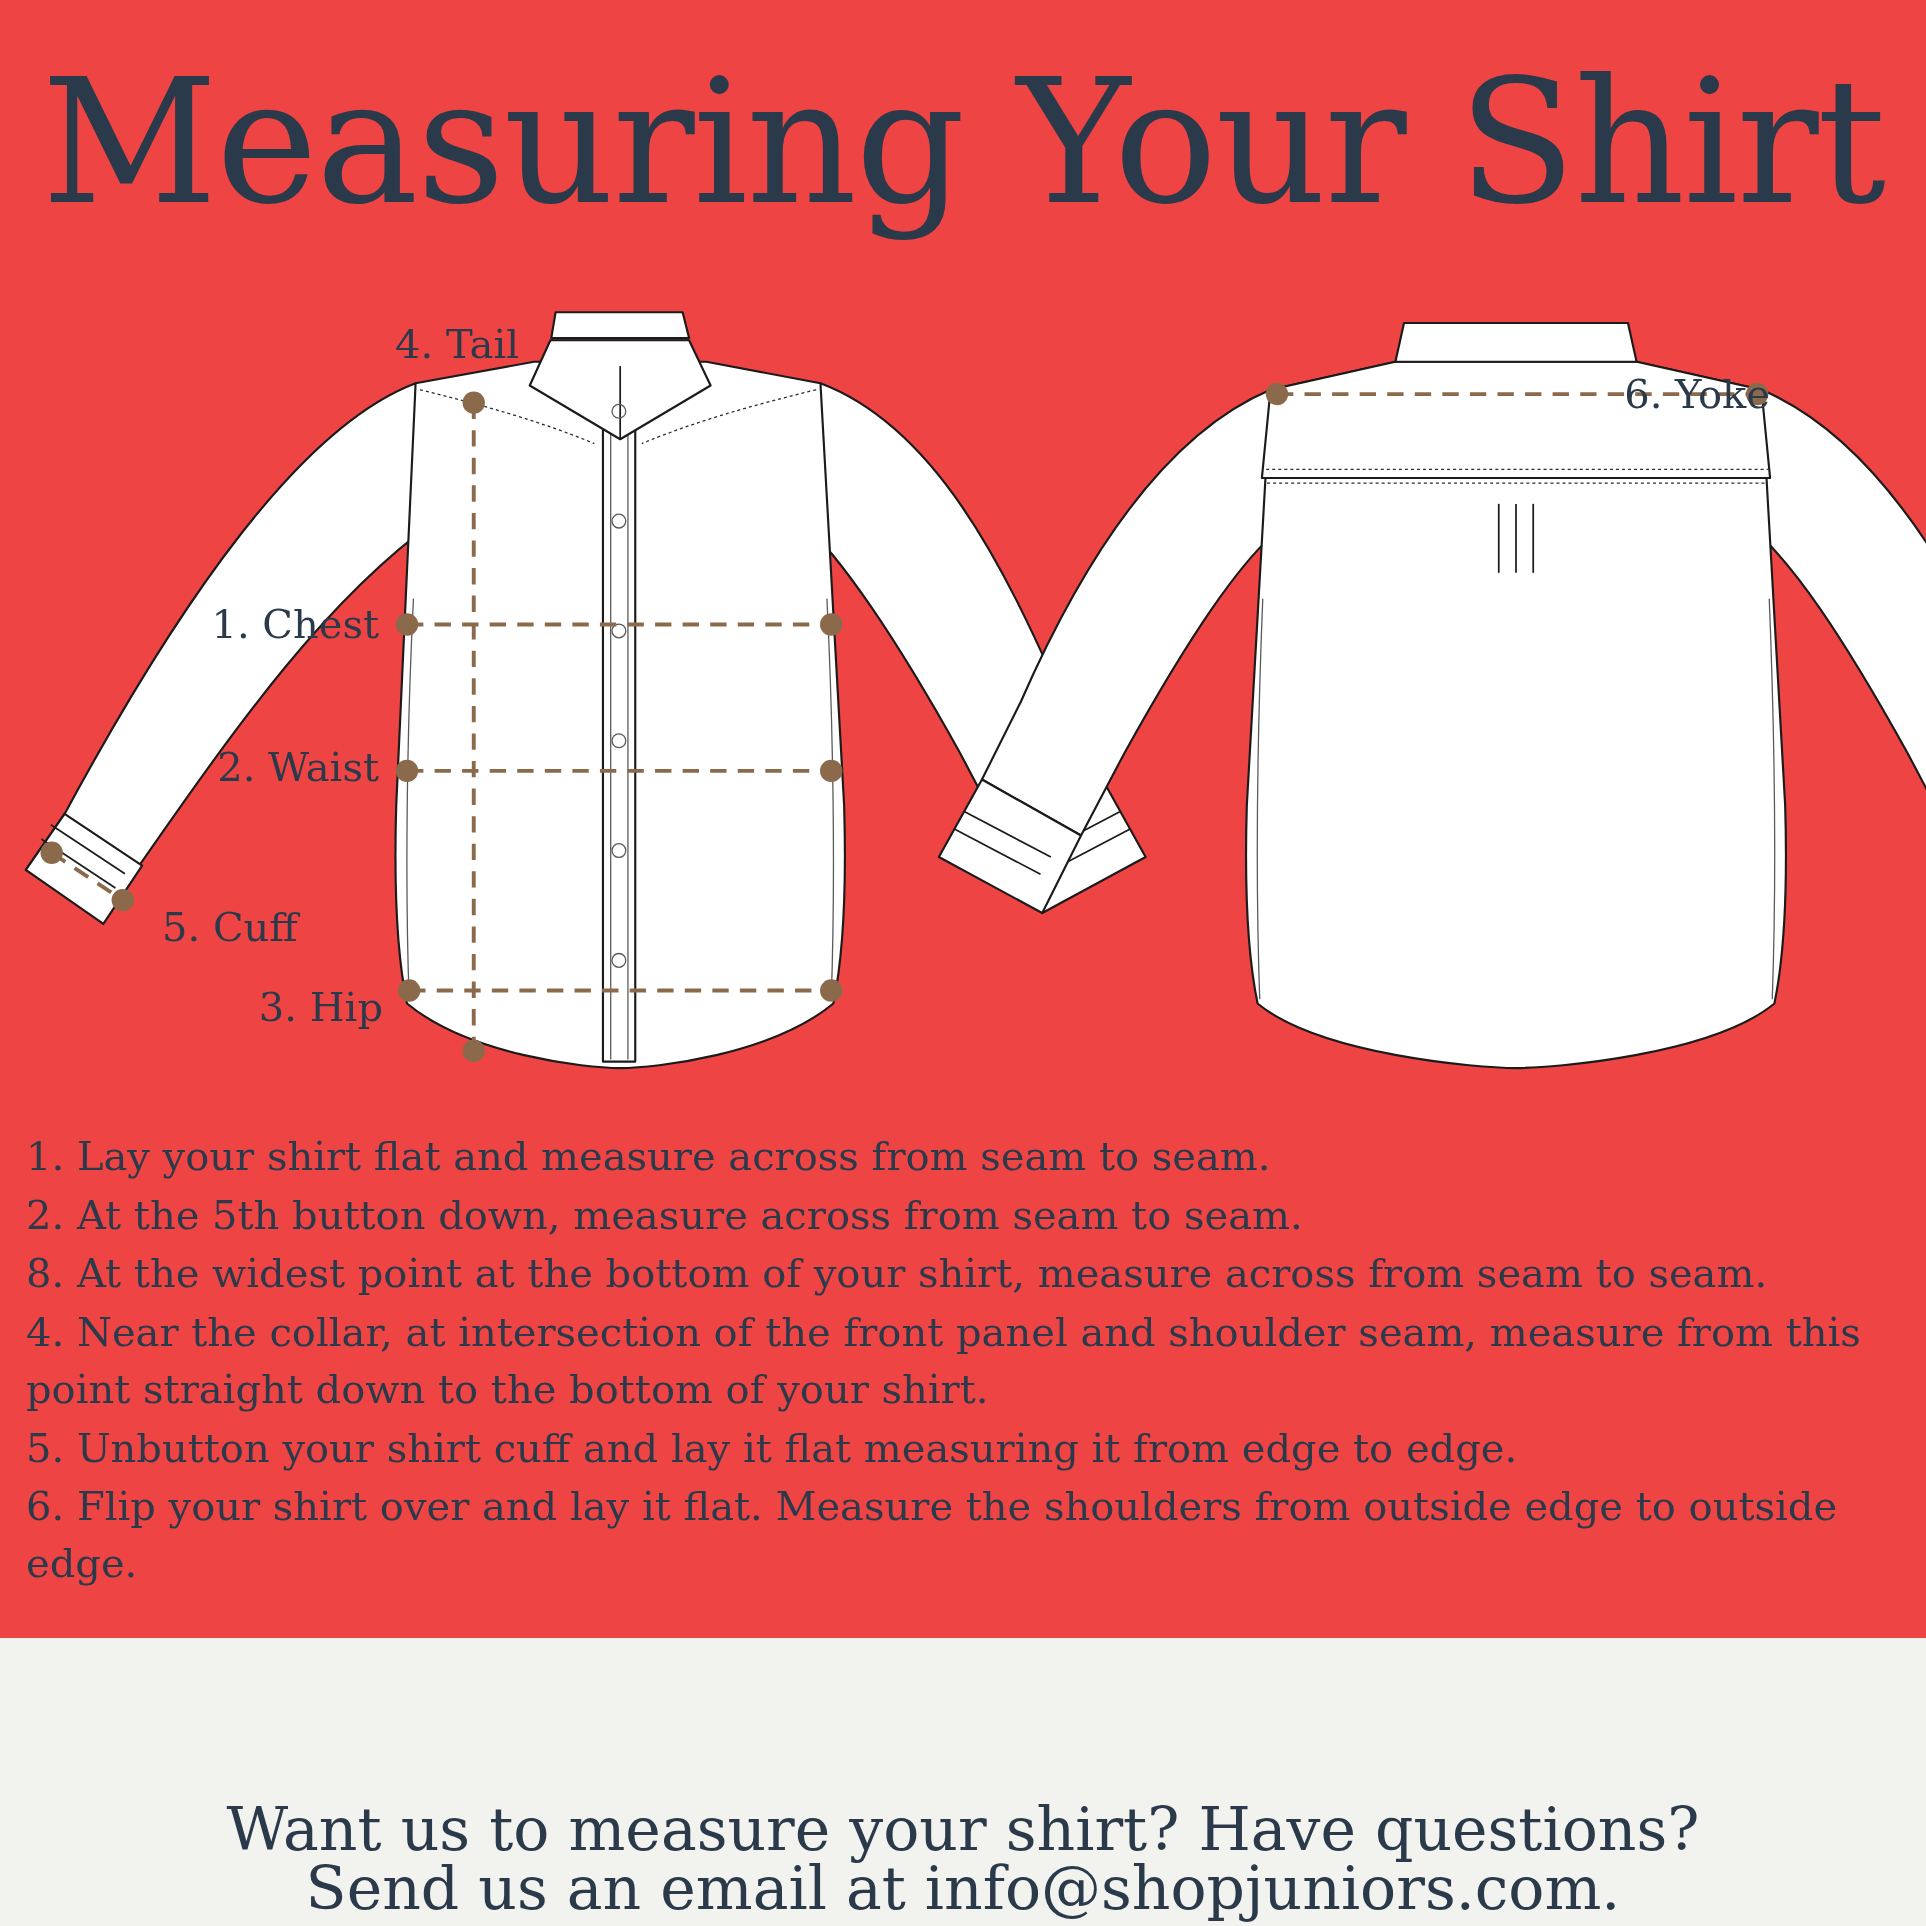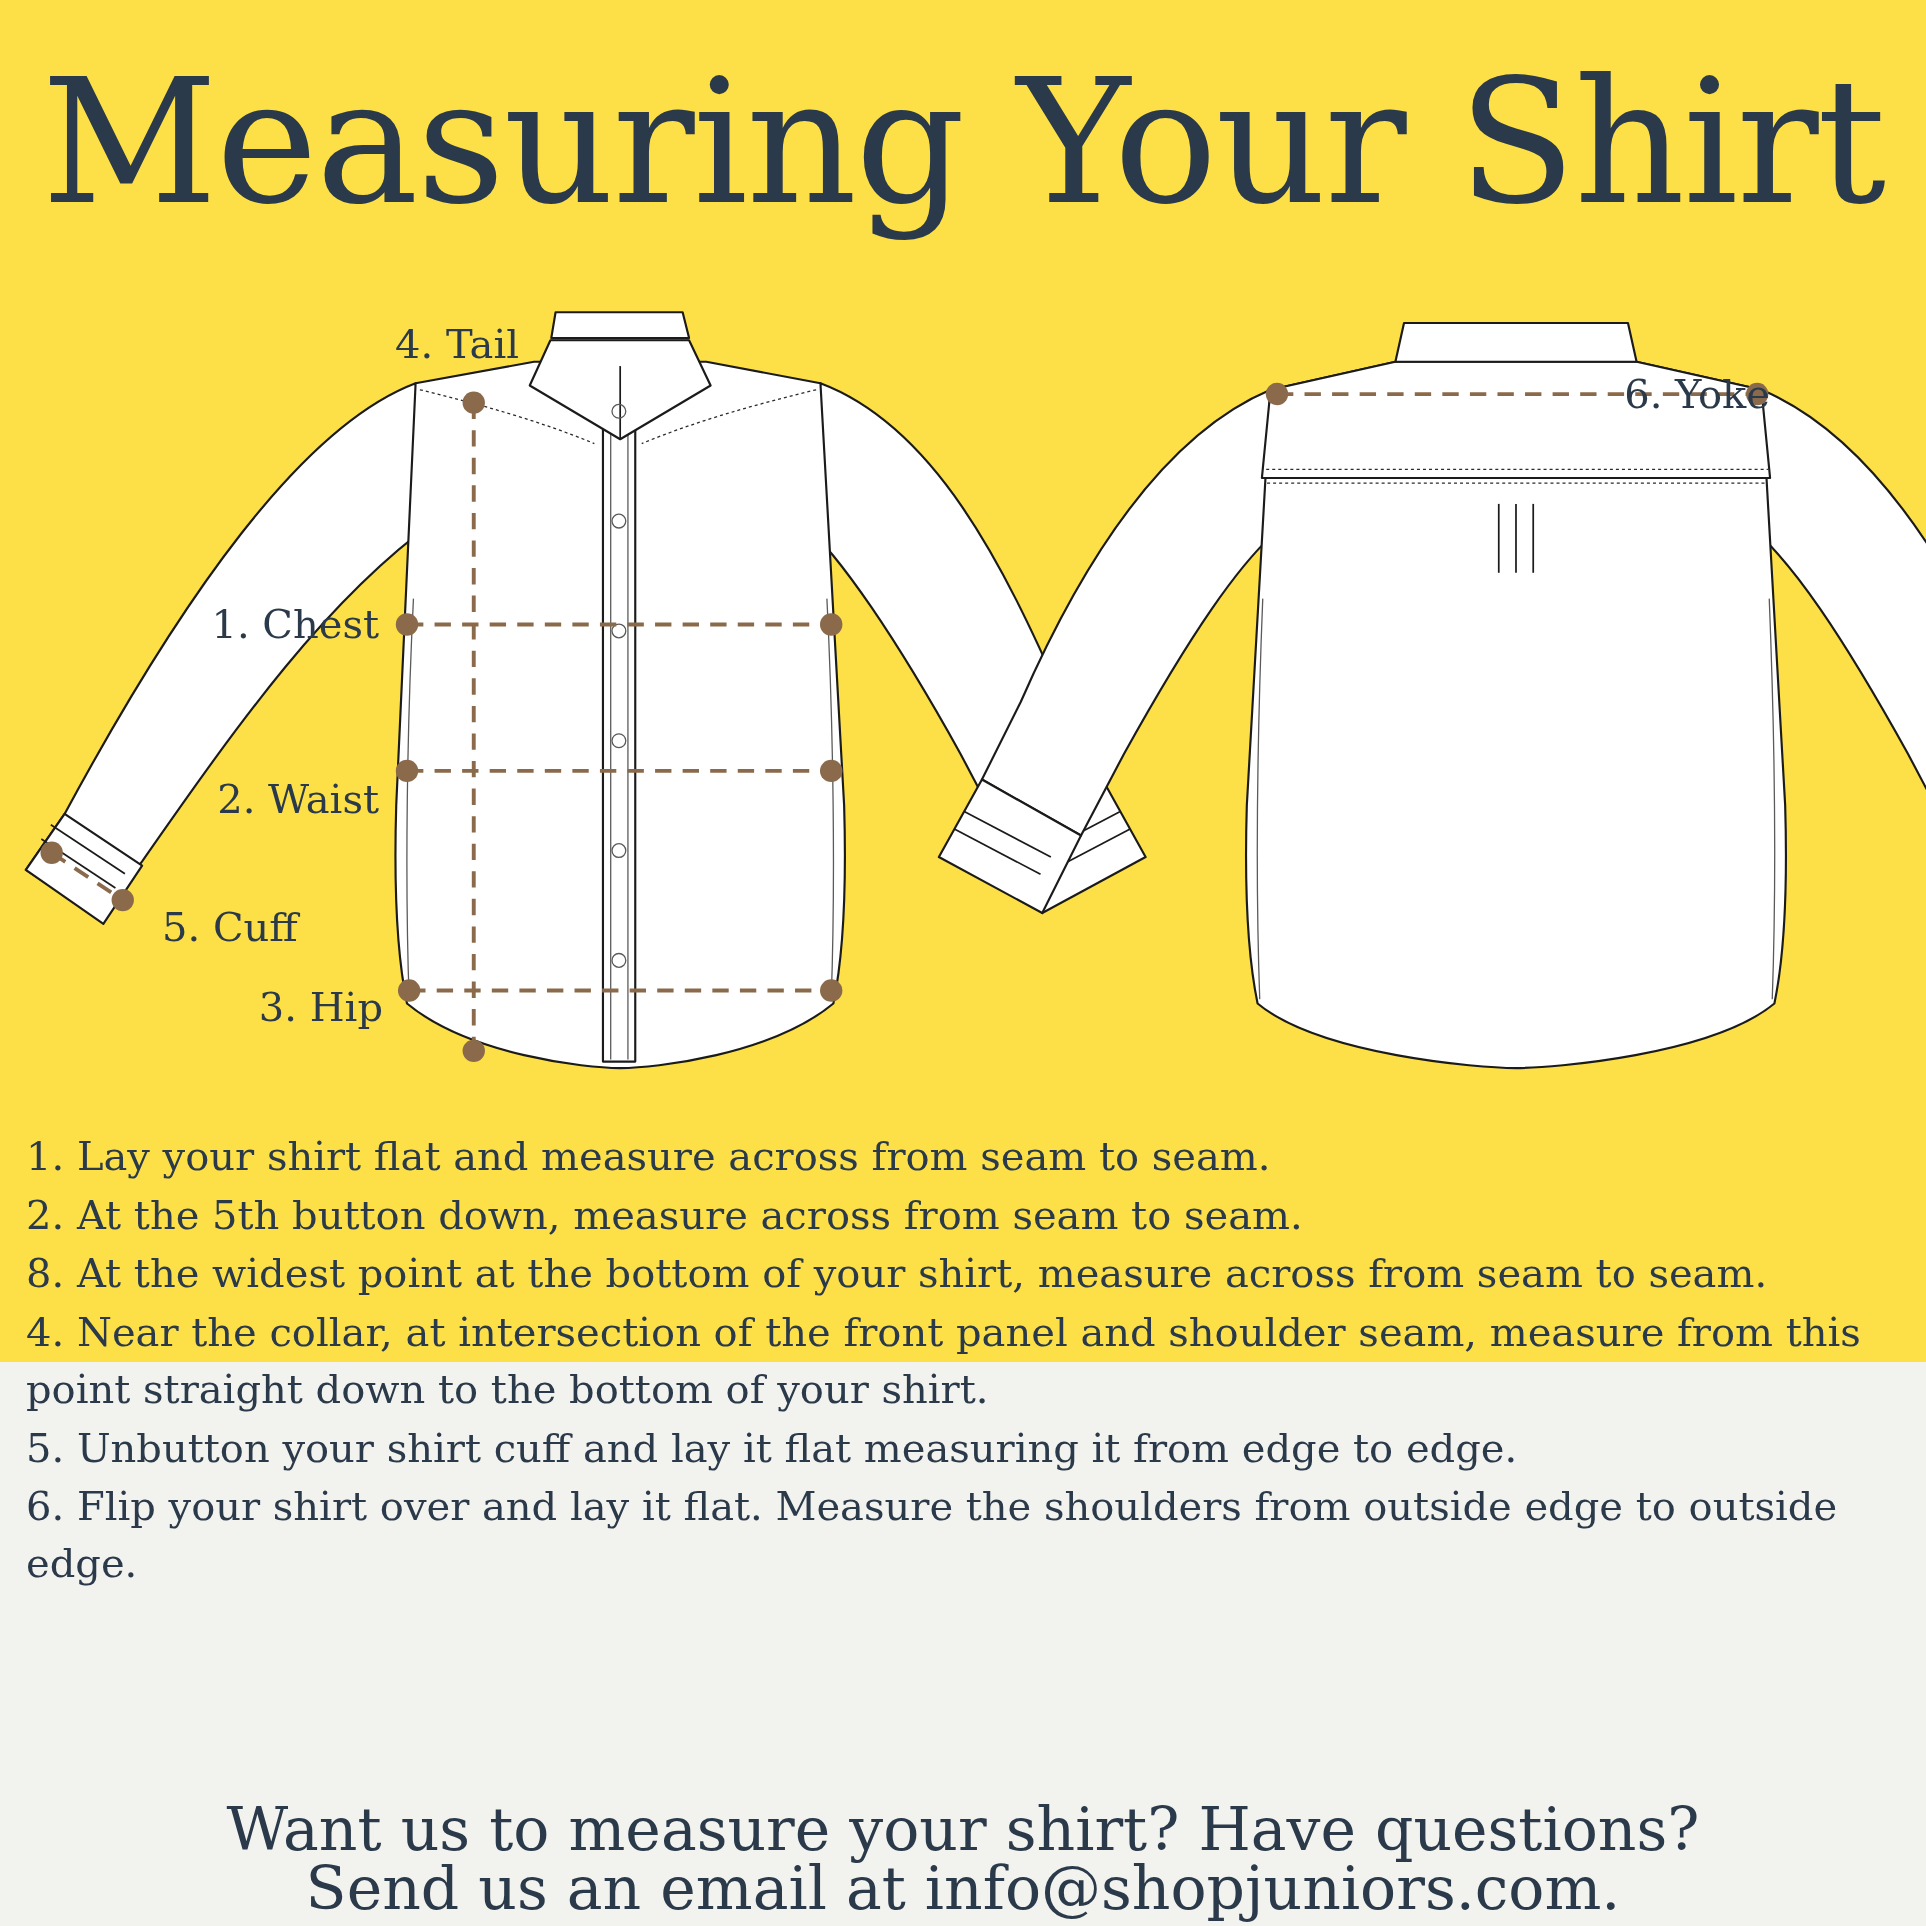--- a/index.html
+++ b/index.html
@@ -11,22 +11,22 @@
     width: 1926px;
     height: 1926px;
     font-family: "Liberation Sans", sans-serif;
     color: #2b3a4a;
     overflow: hidden;
     position: relative;
   }
   .page {
     position: relative;
     width: 1926px;
-    height: 1362px;
-    background: #fde047;
+    height: 1638px;
+    background: #ef4444;
   }
 
   
   .title {
     position: absolute;
     top: 52px;
     left: 0;
     width: 1926px;
     text-align: center;
     font-family: "DejaVu Serif", serif;
@@ -194,21 +194,21 @@
         <path class="thin" d="M752 700 C 740 1000 735 1350 745 1630"></path>
         <path class="thin" d="M1928 700 C 1940 1000 1945 1350 1935 1630"></path>
 
         <path class="dash" d="M785 225 L 1900 225"></path>
         <circle class="dot" cx="785" cy="225" r="26"></circle>
         <circle class="dot" cx="1900" cy="225" r="26"></circle>
       </g>
     </svg>
 
     <div class="calloutlabel" style="left:379px; top:327px; transform:translate(-100%,-50%);">1. Chest</div>
-    <div class="calloutlabel" style="left:379px; top:502px; transform:translate(-100%,-50%);">2. Waist</div>
+    <div class="calloutlabel" style="left:379px; top:470px; transform:translate(-100%,-50%);">2. Waist</div>
     <div class="calloutlabel" style="left:383px; top:710px; transform:translate(-100%,-50%);">3. Hip</div>
     <div class="calloutlabel" style="left:519px; top:47px; transform:translate(-100%,-50%);">4. Tail</div>
     <div class="calloutlabel" style="left:162px; top:630px; transform:translate(0,-50%);">5. Cuff</div>
     <div class="calloutlabel" style="left:1770px; top:97px; transform:translate(-100%,-50%);">6. Yoke</div>
   </div>
 
   <div class="instructions">
     <p>1. Lay your shirt flat and measure across from seam to seam.</p>
     <p>2. At the 5th button down, measure across from seam to seam.</p>
     <p>8. At the widest point at the bottom of your shirt, measure across from seam to seam.</p>

